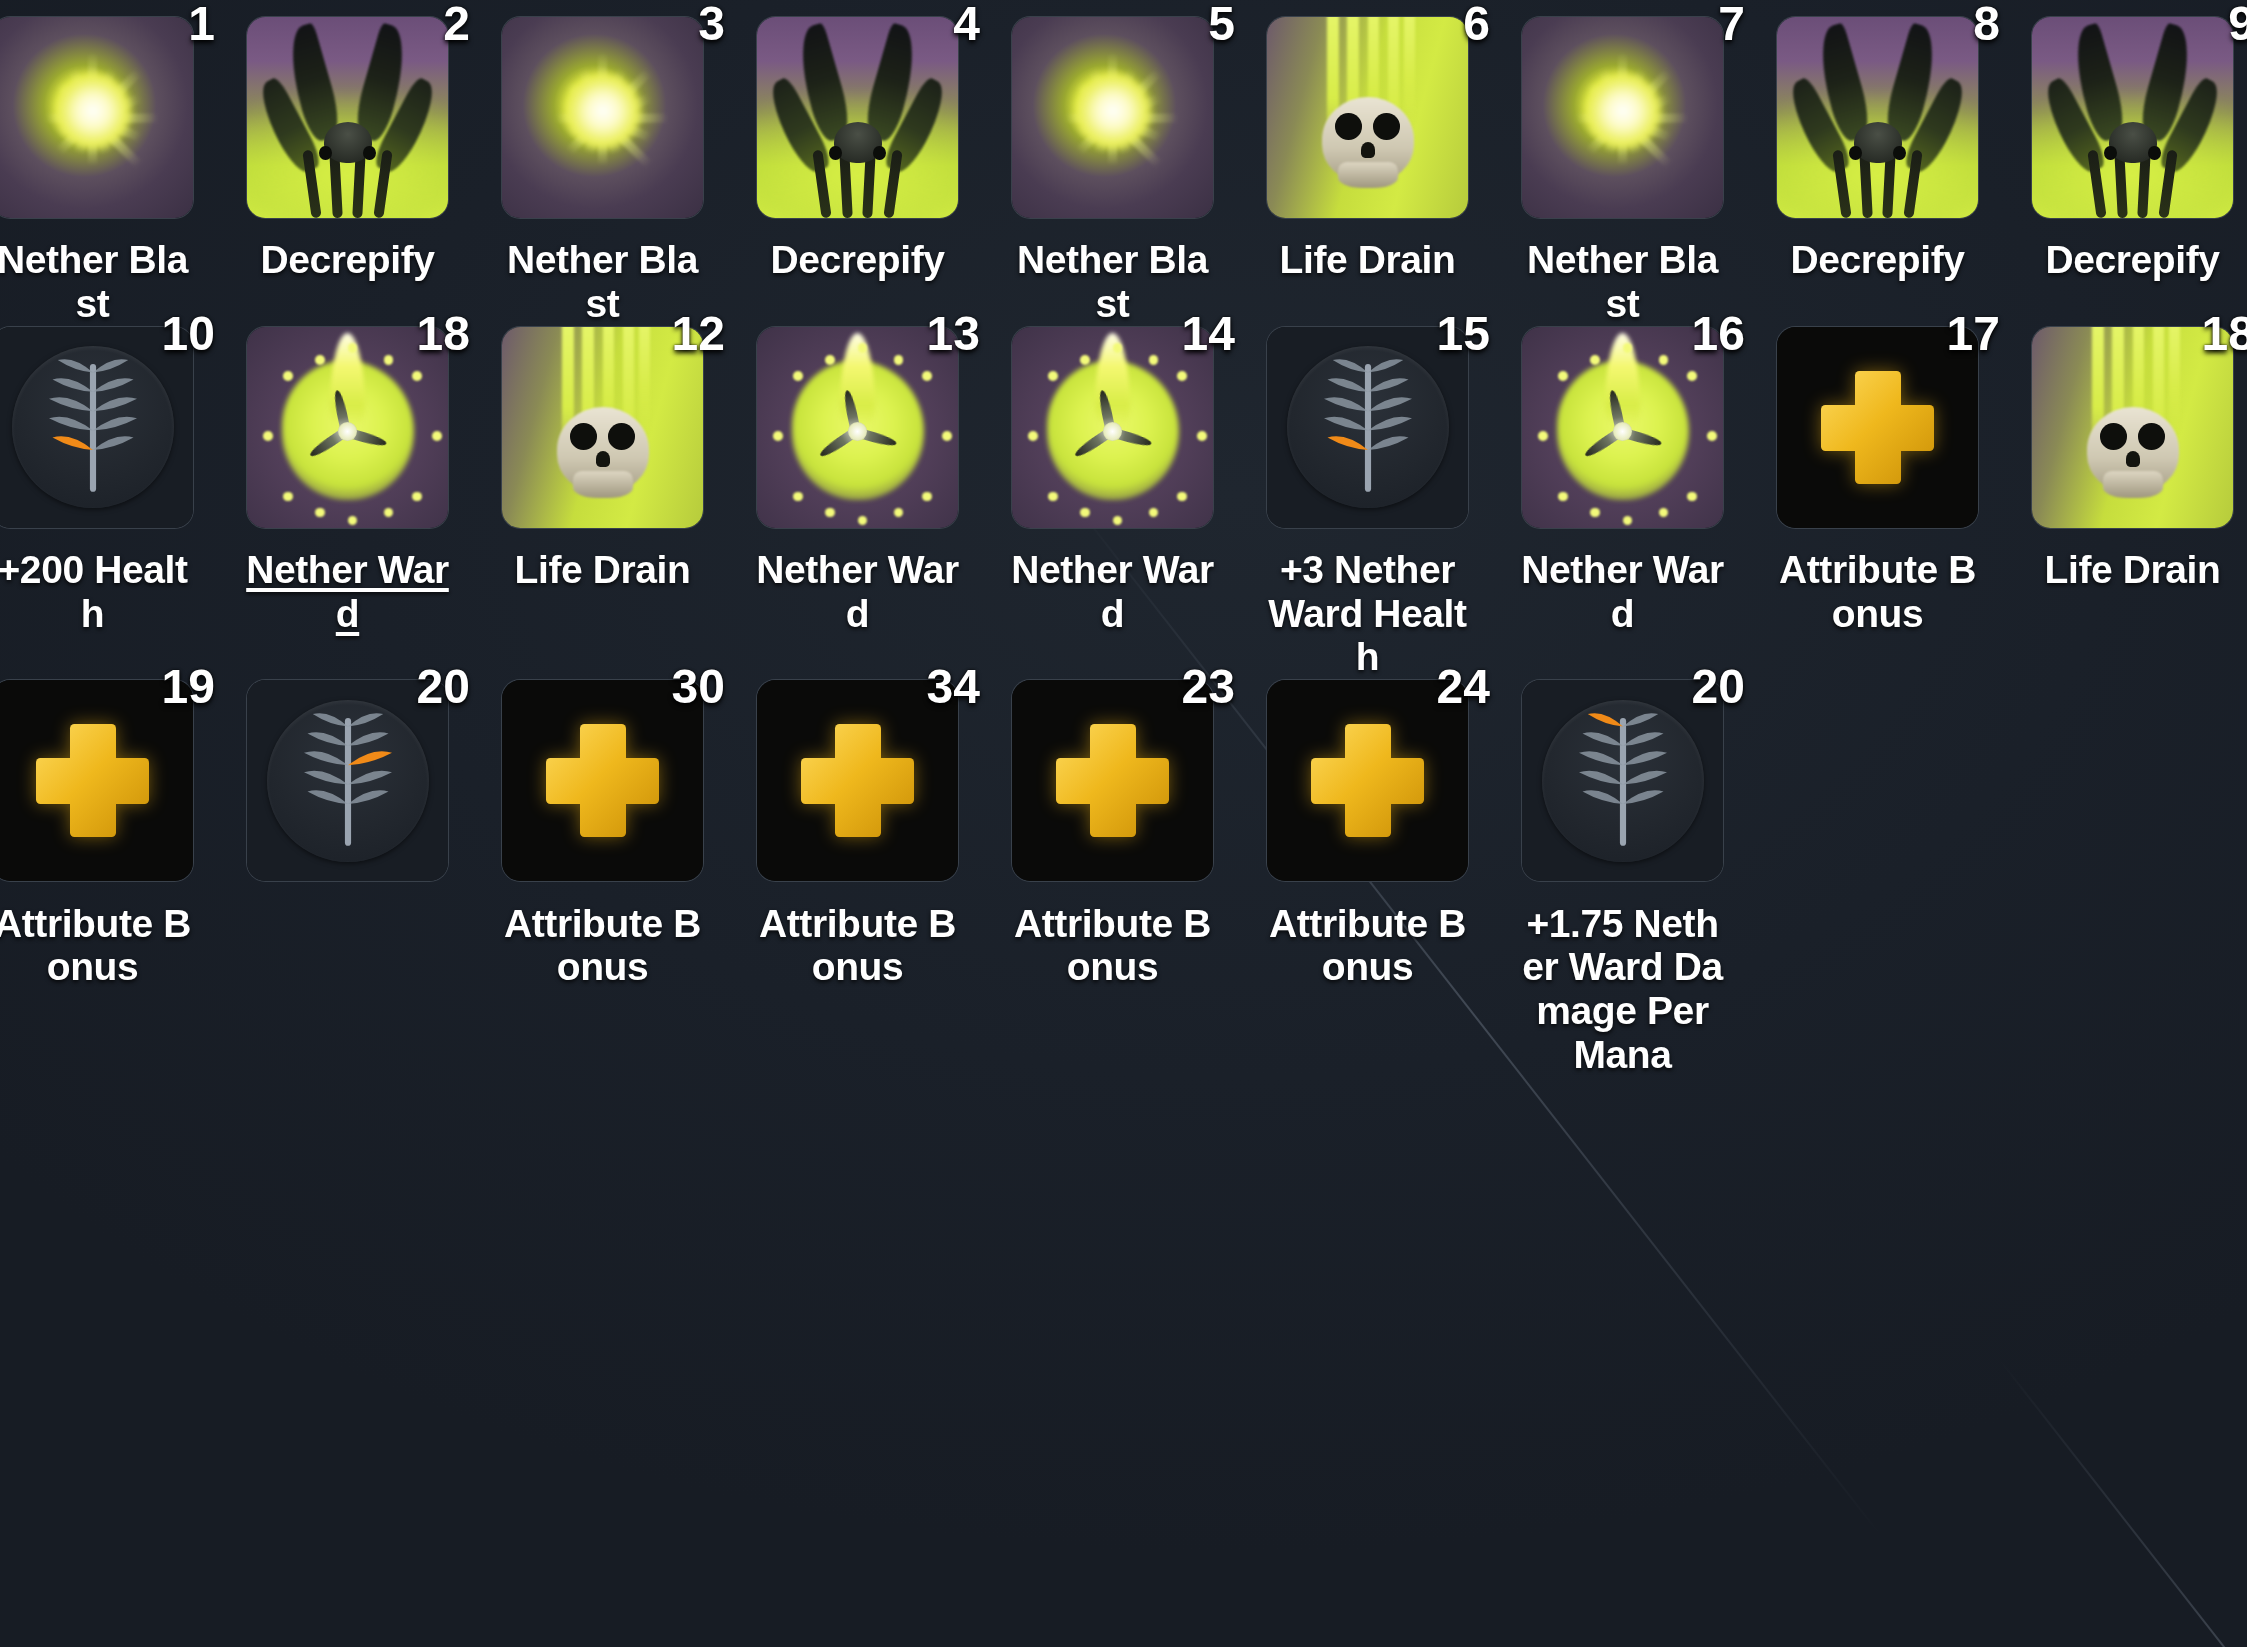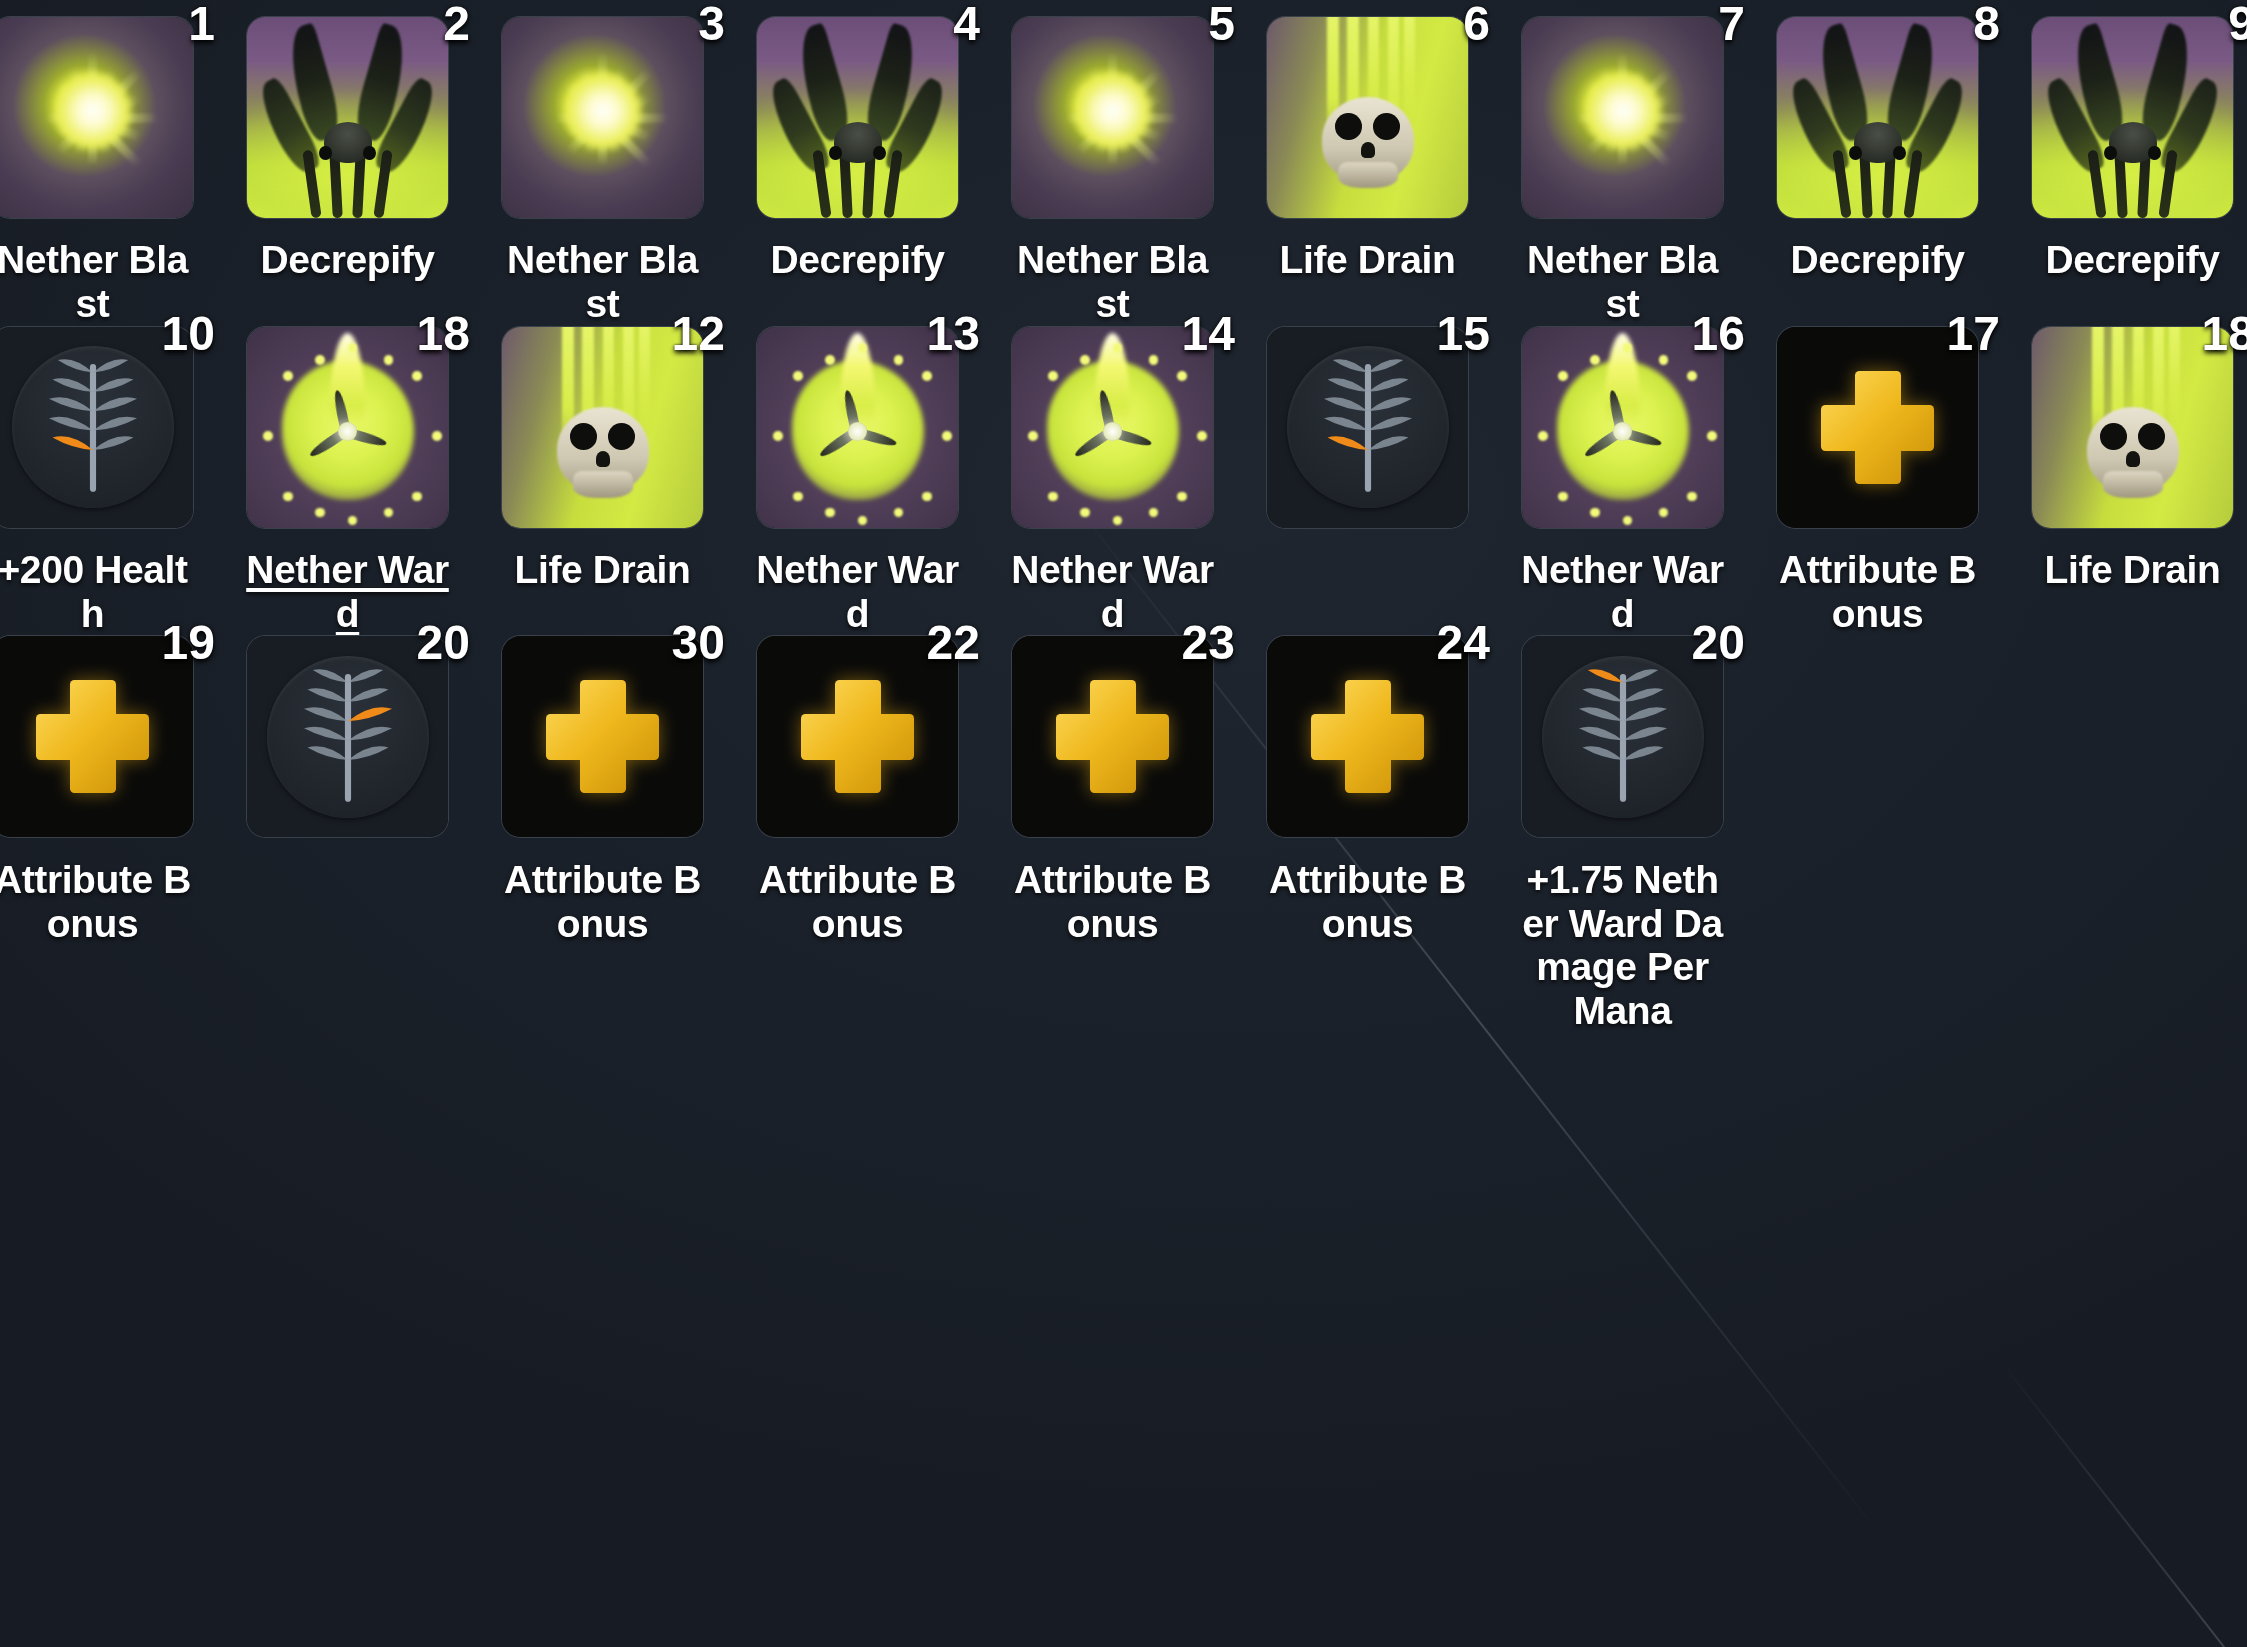--- a/index.html
+++ b/index.html
@@ -641,20 +641,21 @@
                   <path d="M92 96 Q 64.5 75 42 82 Q 67 95 92 96 Z" fill="#8e98a4" opacity="0.82"></path>
                   <path d="M92 96 Q 119.5 75 142 82 Q 117 95 92 96 Z" fill="#8e98a4" opacity="0.82"></path>
                   <path d="M92 118 Q 66.7 98 46 104 Q 69 117 92 118 Z" fill="#f08a18" opacity="1"></path>
                   <path d="M92 118 Q 117.3 98 138 104 Q 115 117 92 118 Z" fill="#8e98a4" opacity="0.82"></path>
                 </svg>
               </div>
             </div>
           </div>
           <div class="badge">15</div>
         </div>
+        <div class="label">+3 Nether Ward Health</div>
       </div>
       <div class="cell">
         <div class="tile-wrap">
           <div class="tile">
             <div class="art-ward">
               <div class="burst"></div>
               <div class="flame"></div>
               <div class="spark" style="left:18%;top:22%"></div>
               <div class="spark" style="left:50%;top:8%"></div>
               <div class="spark" style="left:82%;top:22%"></div>
@@ -766,21 +767,21 @@
       <div class="cell">
         <div class="tile-wrap">
           <div class="tile">
             <div class="art-plus">
               <div class="cross">
                 <span class="h"></span>
                 <span class="v"></span>
               </div>
             </div>
           </div>
-          <div class="badge">22</div>
+          <div class="badge">34</div>
         </div>
         <div class="label">Attribute Bonus</div>
       </div>
       <div class="cell">
         <div class="tile-wrap">
           <div class="tile">
             <div class="art-plus">
               <div class="cross">
                 <span class="h"></span>
                 <span class="v"></span>

